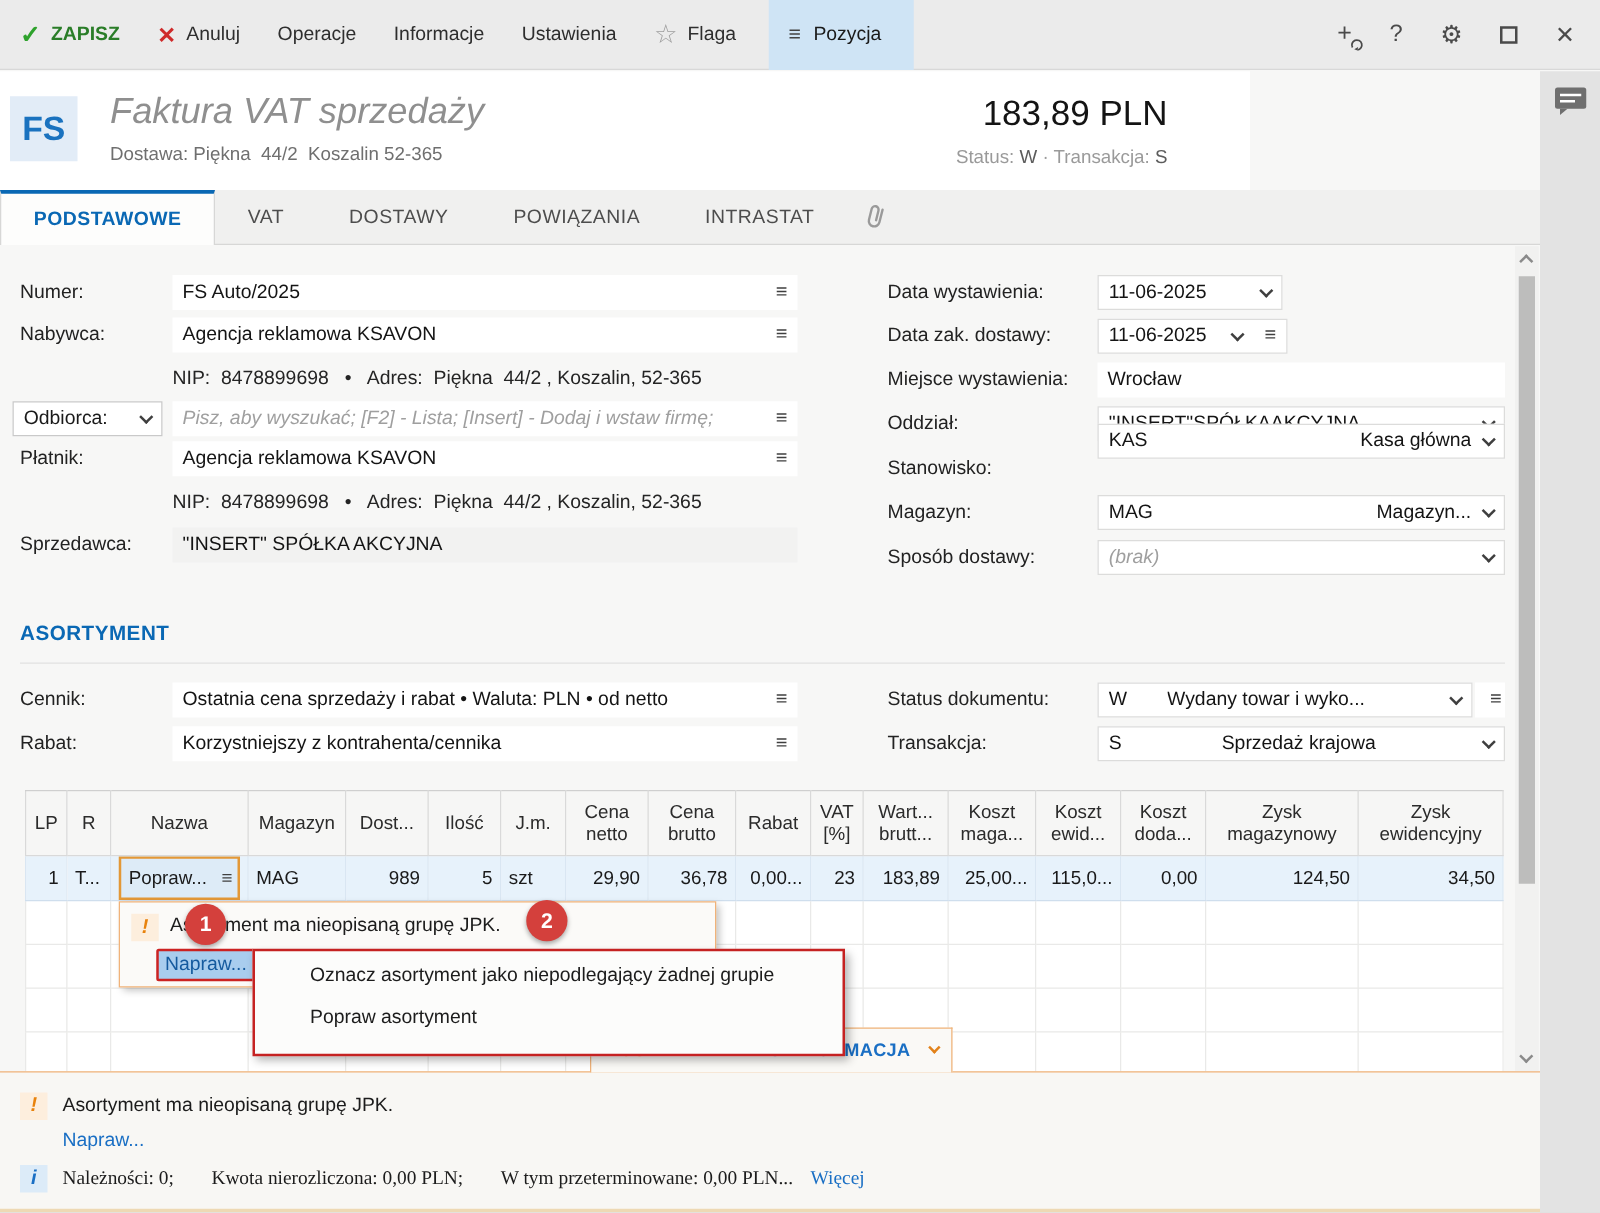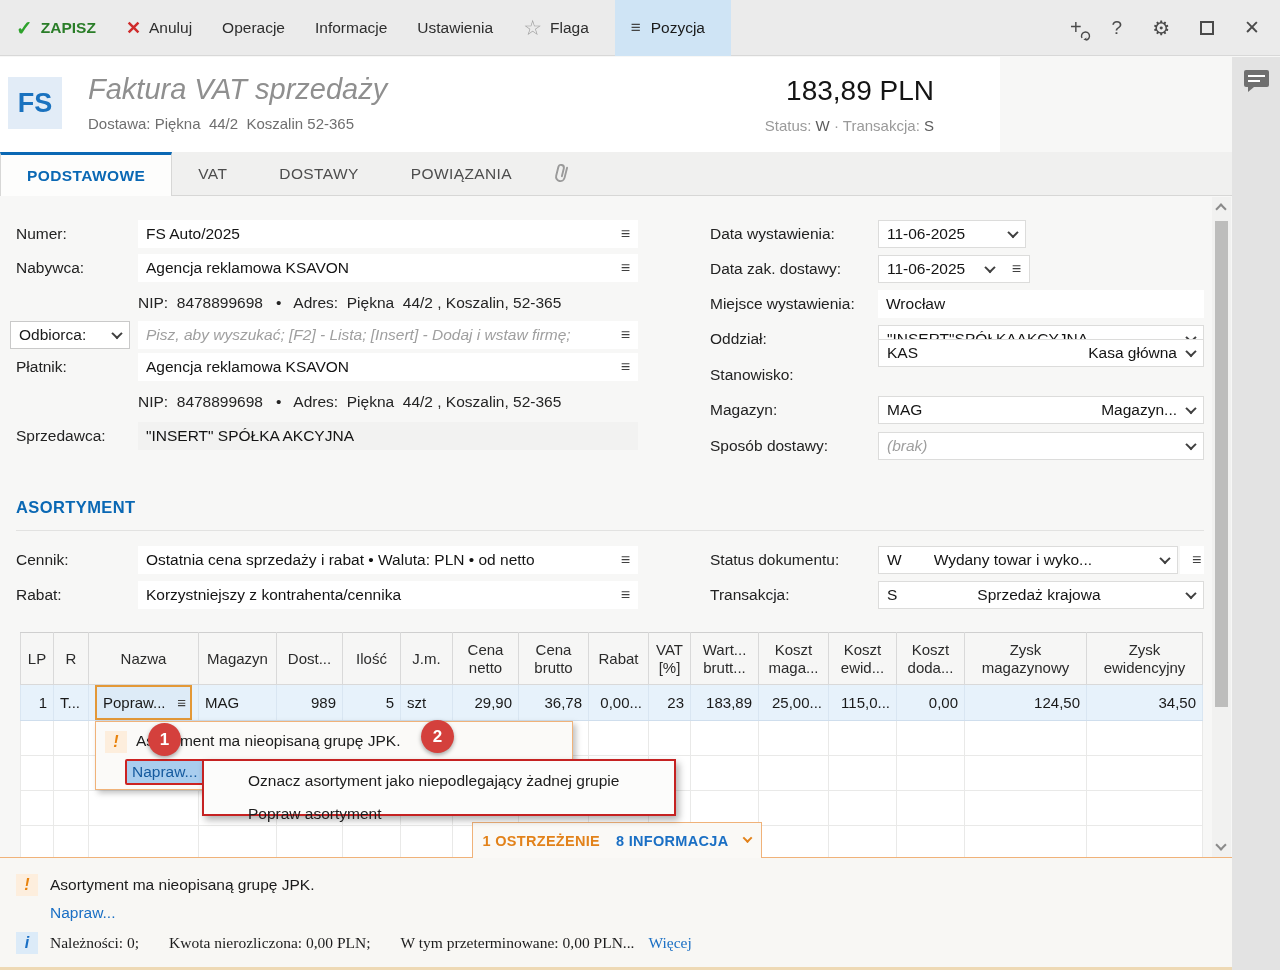--- a/index.html
+++ b/index.html
@@ -83,21 +83,21 @@
   .sc-thumb { position:absolute; left:3px; top:24px; width:13px; height:486px; background:#bdbdbc; }
   
   .popup { position:absolute; left:95px; top:721px; width:478px; height:69px; background:#fbfaf8;
     border:1px solid #f0b279; box-shadow:3px 3px 6px rgba(0,0,0,.25); z-index:20; }
   .warn-ic { width:22px; height:22px; background:#fdeedd; color:#e8820c; font-weight:bold; font-size:16px;
     display:flex; align-items:center; justify-content:center; font-style:italic; flex:none; }
   .popup .warn-ic { position:absolute; left:9px; top:9px; }
   .popup-msg { position:absolute; left:40px; top:10px; font-size:15.5px; color:#1c1c1c; }
   .napraw-box { position:absolute; left:29px; top:37px; background:#a9cdee; color:#155a9e; font-size:15.5px;
     padding:2px 5px; border:2px solid #cc2222; border-radius:2px; }
-  .ctx-menu { position:absolute; left:202px; top:759px; width:474px; height:57px; background:#fcfcfb;
+  .ctx-menu { position:absolute; left:202px; top:759px; width:474px; height:86px; background:#fcfcfb;
     border:2px solid #c52222; box-shadow:3px 4px 7px rgba(0,0,0,.3); z-index:25; padding-top:3px; }
   .ctx-item { height:33px; line-height:33px; padding-left:44px; font-size:15.5px; color:#1c1c1c; }
   .num-badge { position:absolute; width:33px; height:33px; border-radius:50%; background:#d4403c; color:#fff;
     font-size:17px; font-weight:bold; display:flex; align-items:center; justify-content:center;
     box-shadow:0 2px 4px rgba(0,0,0,.35); z-index:30; }
   
   .notice-tab { position:absolute; left:472px; top:822px; width:290px; height:36px; background:#faf9f6;
     border:1px solid #f0b279; border-bottom:none; z-index:8; display:flex; align-items:center;
     justify-content:center; gap:16px; font-size:14.5px; font-weight:bold; letter-spacing:.3px; }
   .nt-warn { color:#e2821a; }
@@ -182,20 +182,21 @@
       <rect x="5" y="6" width="17" height="2" fill="#ffffff"></rect>
       <rect x="5" y="11" width="12" height="2" fill="#ffffff"></rect>
     </svg>
   </div>
 
   <div class="tabstrip">
     <div class="tab active">PODSTAWOWE</div>
     <div class="tab">VAT</div>
     <div class="tab">DOSTAWY</div>
     <div class="tab">POWIĄZANIA</div>
+    <div class="tab">INTRASTAT</div>
     <div class="tab-clip">
       <svg width="19" height="23" viewBox="0 0 19 23" style="transform:rotate(14deg)">
         <path d="M13.5 4.5 L13.5 15 a4.3 4.3 0 0 1 -8.6 0 L4.9 6 a2.8 2.8 0 0 1 5.6 0 L10.5 14" fill="none" stroke="#9a9a9a" stroke-width="1.9" stroke-linecap="round"></path>
       </svg>
     </div>
   </div>
 
   <div class="lbl" style="left:16px; top:220px;">Numer:</div>
   <div class="fld" style="left:138px; top:220px; width:500px;">
     <span>FS Auto/2025</span>

